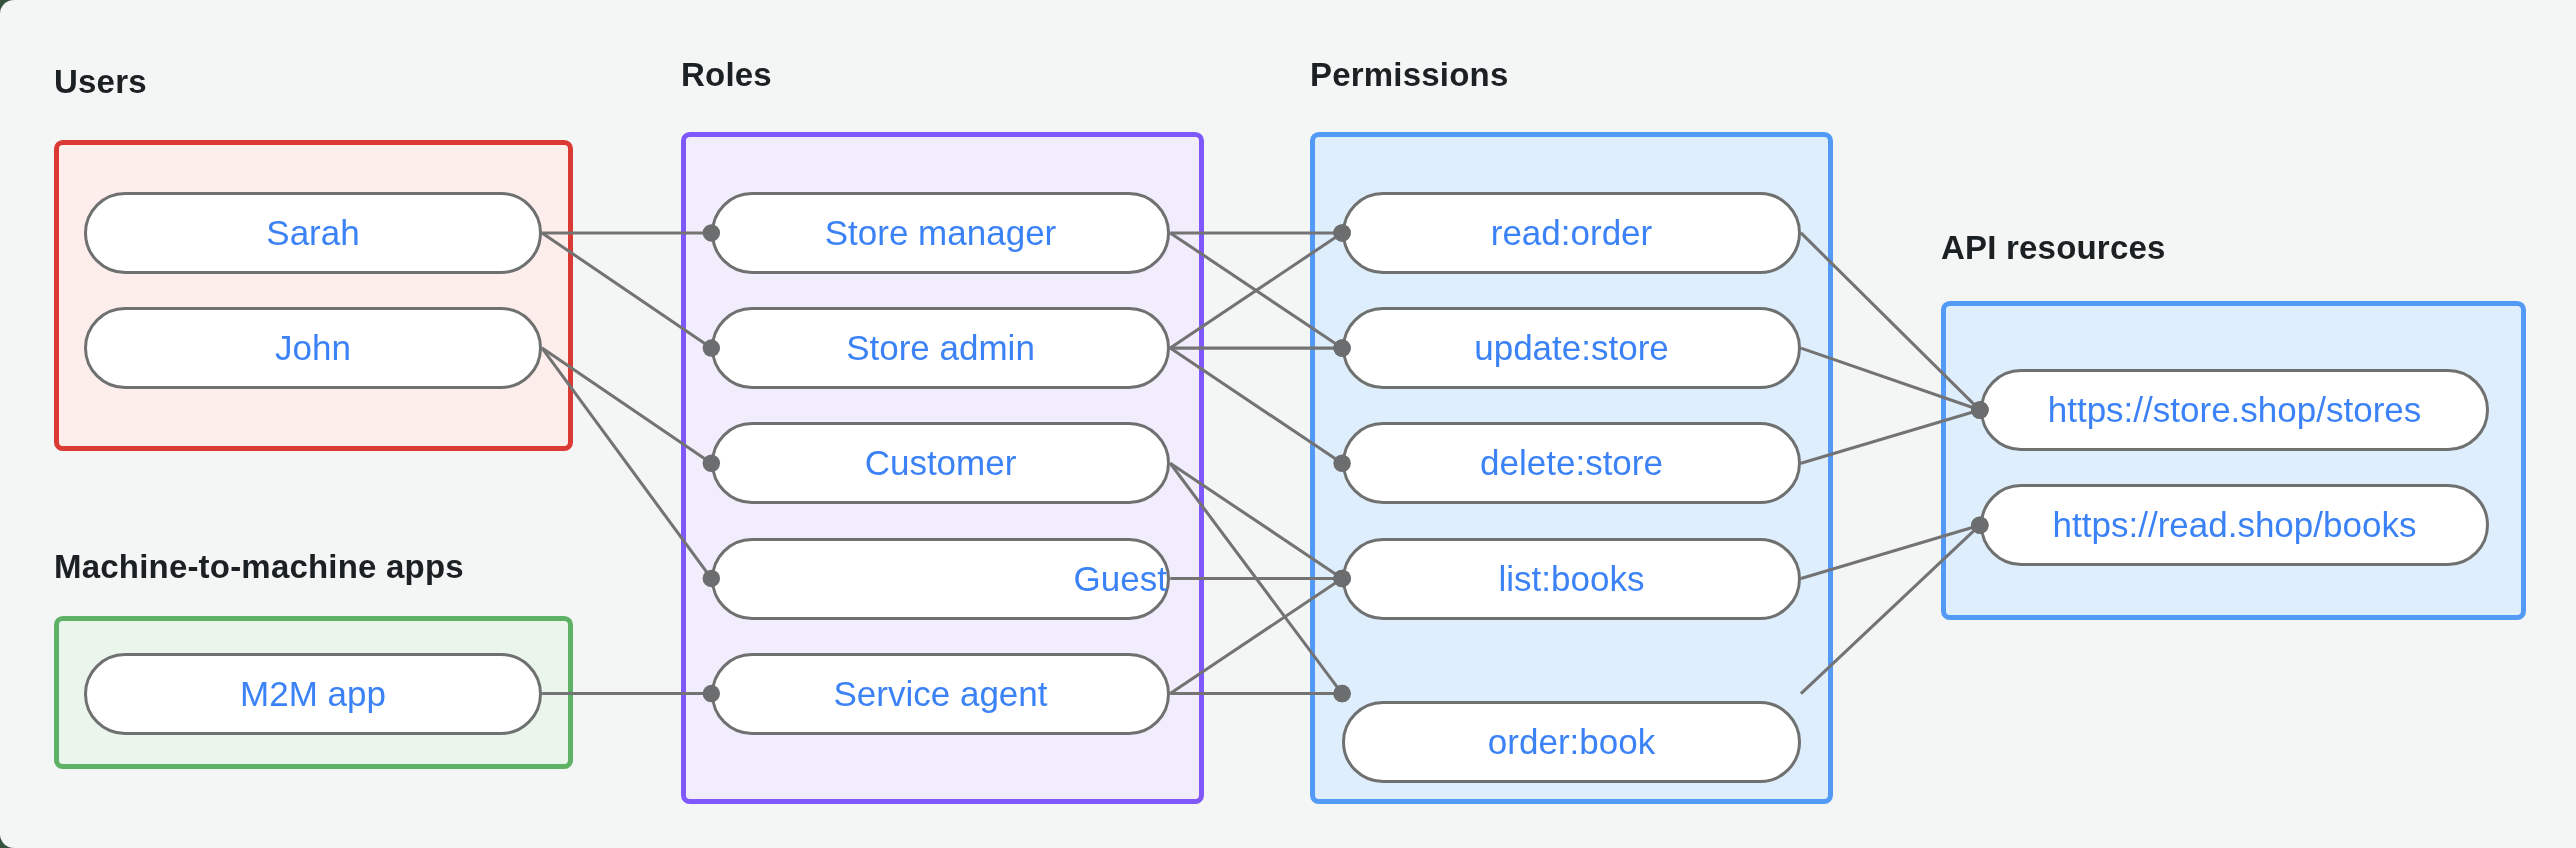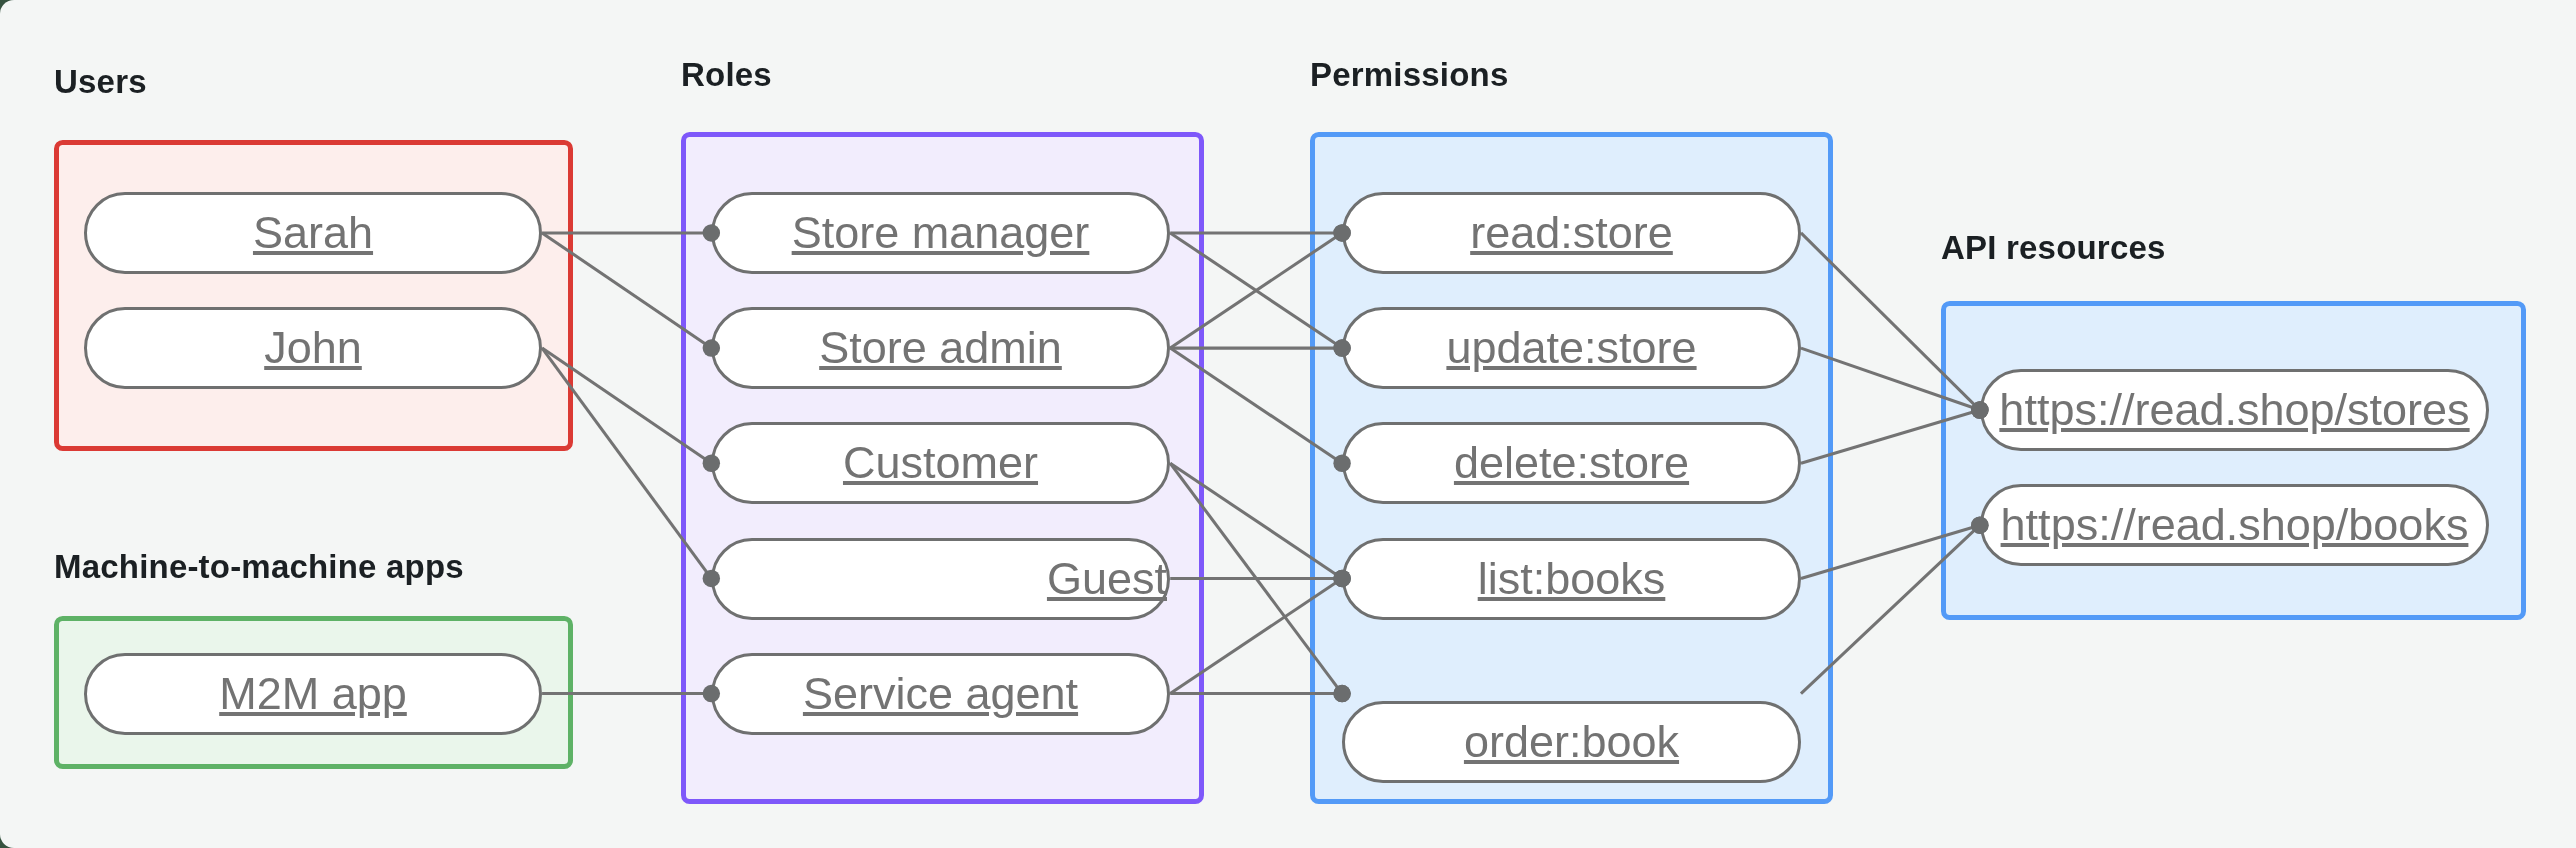--- a/index.html
+++ b/index.html
@@ -40,24 +40,23 @@
     background: #ffffff;
     border: 3.5px solid #6f7070;
     border-radius: 45px;
     box-sizing: border-box;
     display: flex;
     align-items: center;
     justify-content: center;
     z-index: 3;
   }
   .pill span {
-    font-size: 45px;
-    color: #737373;
+    font-size: 35px;
+    color: #3b82f6;
     white-space: nowrap;
-    text-decoration: underline;
   }
   svg.edge-layer {
     position: absolute;
     left: 0; top: 0;
     width: 2576px; height: 848px;
     pointer-events: none;
   }
   #edges { z-index: 2; }
   #dots  { z-index: 4; }
 </style>
@@ -114,38 +113,38 @@
       </div>
       <div class="pill" style="left: 711px; top: 538px; width: 459px; justify-content: flex-end;">
         <span>Guest</span>
       </div>
       <div class="pill" style="left: 711px; top: 653px; width: 459px;">
         <span>Service agent</span>
       </div>
       <div class="group-box" style="left: 1310px; top: 132px; width: 523px; height: 672px; border-color: rgb(83, 154, 247); background: rgb(223, 238, 253);"></div>
       <div class="group-label" style="left: 1310px; top: 56px;">Permissions</div>
       <div class="pill" style="left: 1342px; top: 192px; width: 459px;">
-        <span>read:store</span>
+        <span>read:order</span>
       </div>
       <div class="pill" style="left: 1342px; top: 307px; width: 459px;">
         <span>update:store</span>
       </div>
       <div class="pill" style="left: 1342px; top: 422px; width: 459px;">
         <span>delete:store</span>
       </div>
       <div class="pill" style="left: 1342px; top: 538px; width: 459px;">
         <span>list:books</span>
       </div>
       <div class="pill" style="left: 1342px; top: 653px; width: 459px; margin-top: 48px;">
         <span>order:book</span>
       </div>
       <div class="group-box" style="left: 1941px; top: 301px; width: 585px; height: 319px; border-color: rgb(83, 154, 247); background: rgb(223, 238, 253);"></div>
       <div class="group-label" style="left: 1941px; top: 229px;">API resources</div>
       <div class="pill" style="left: 1980px; top: 369px; width: 509px;">
-        <span>https://read.shop/stores</span>
+        <span>https://store.shop/stores</span>
       </div>
       <div class="pill" style="left: 1980px; top: 484px; width: 509px; justify-content: center;">
         <span>https://read.shop/books</span>
       </div>
     </div>
   <svg id="dots" class="edge-layer" viewBox="0 0 2952 972" width="2576" height="848">
       <circle cx="815" cy="267" r="10" fill="#6b6d6e"></circle>
       <circle cx="815" cy="399" r="10" fill="#6b6d6e"></circle>
       <circle cx="815" cy="531" r="10" fill="#6b6d6e"></circle>
       <circle cx="815" cy="663" r="10" fill="#6b6d6e"></circle>

